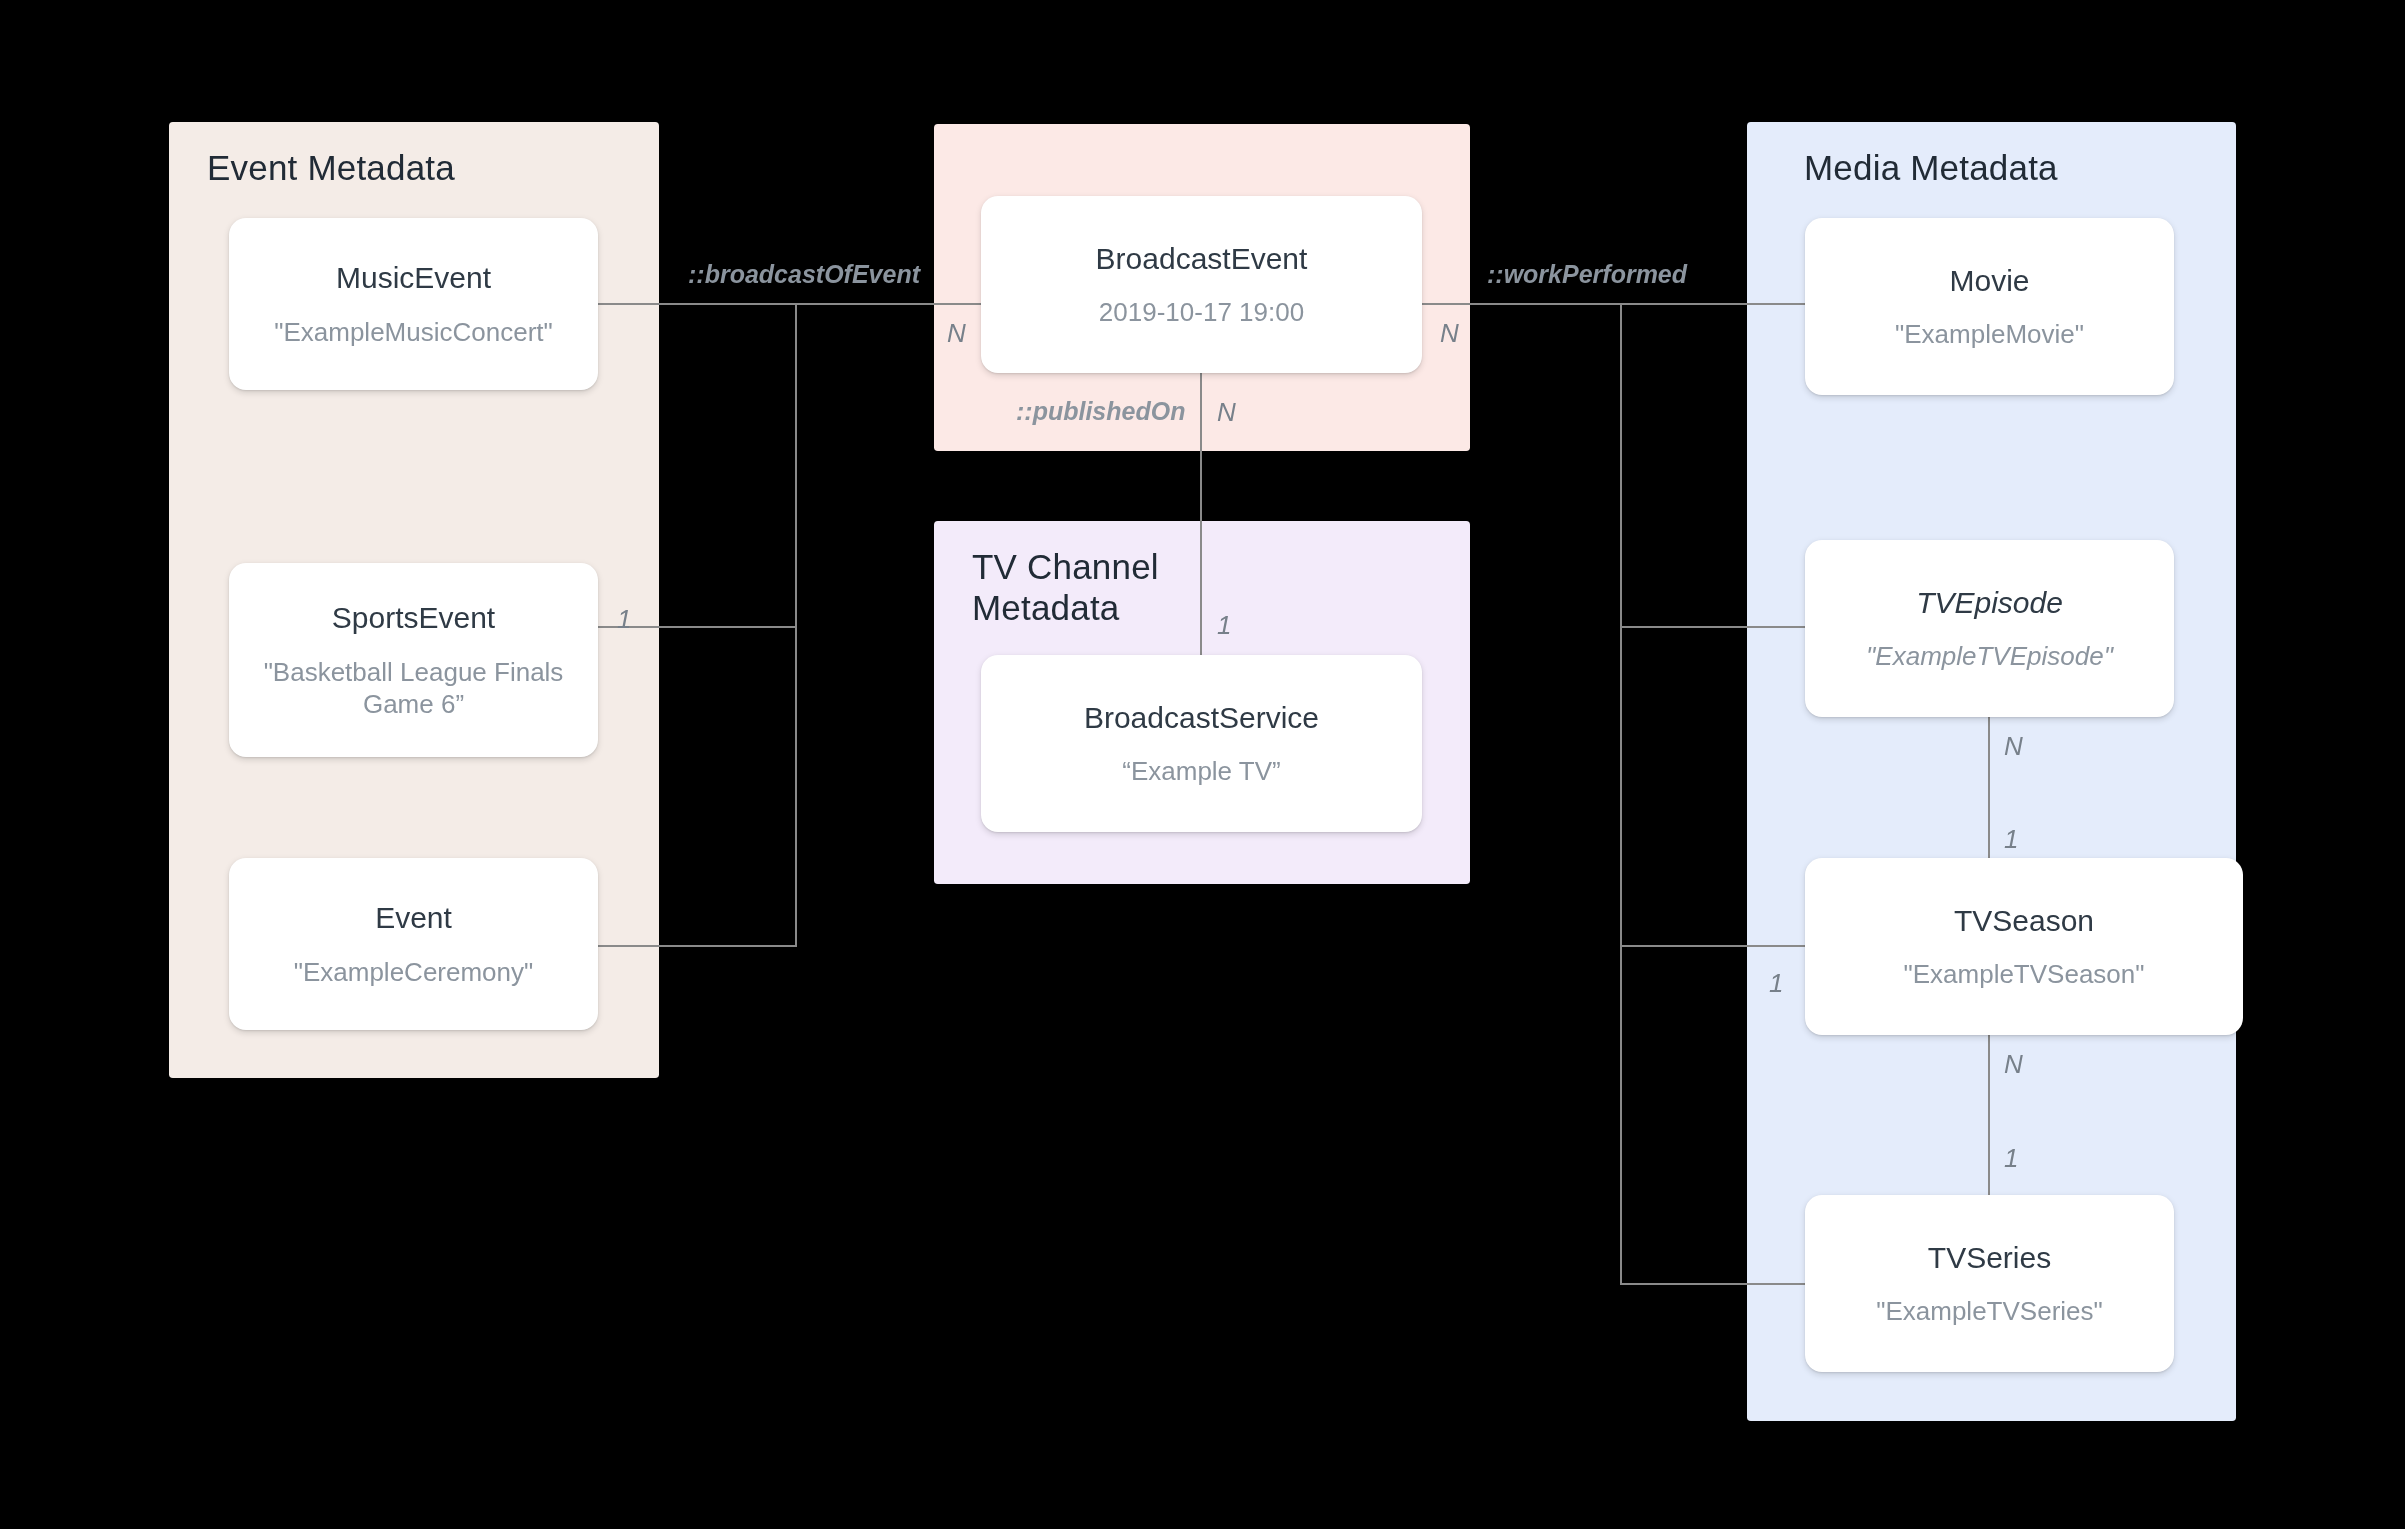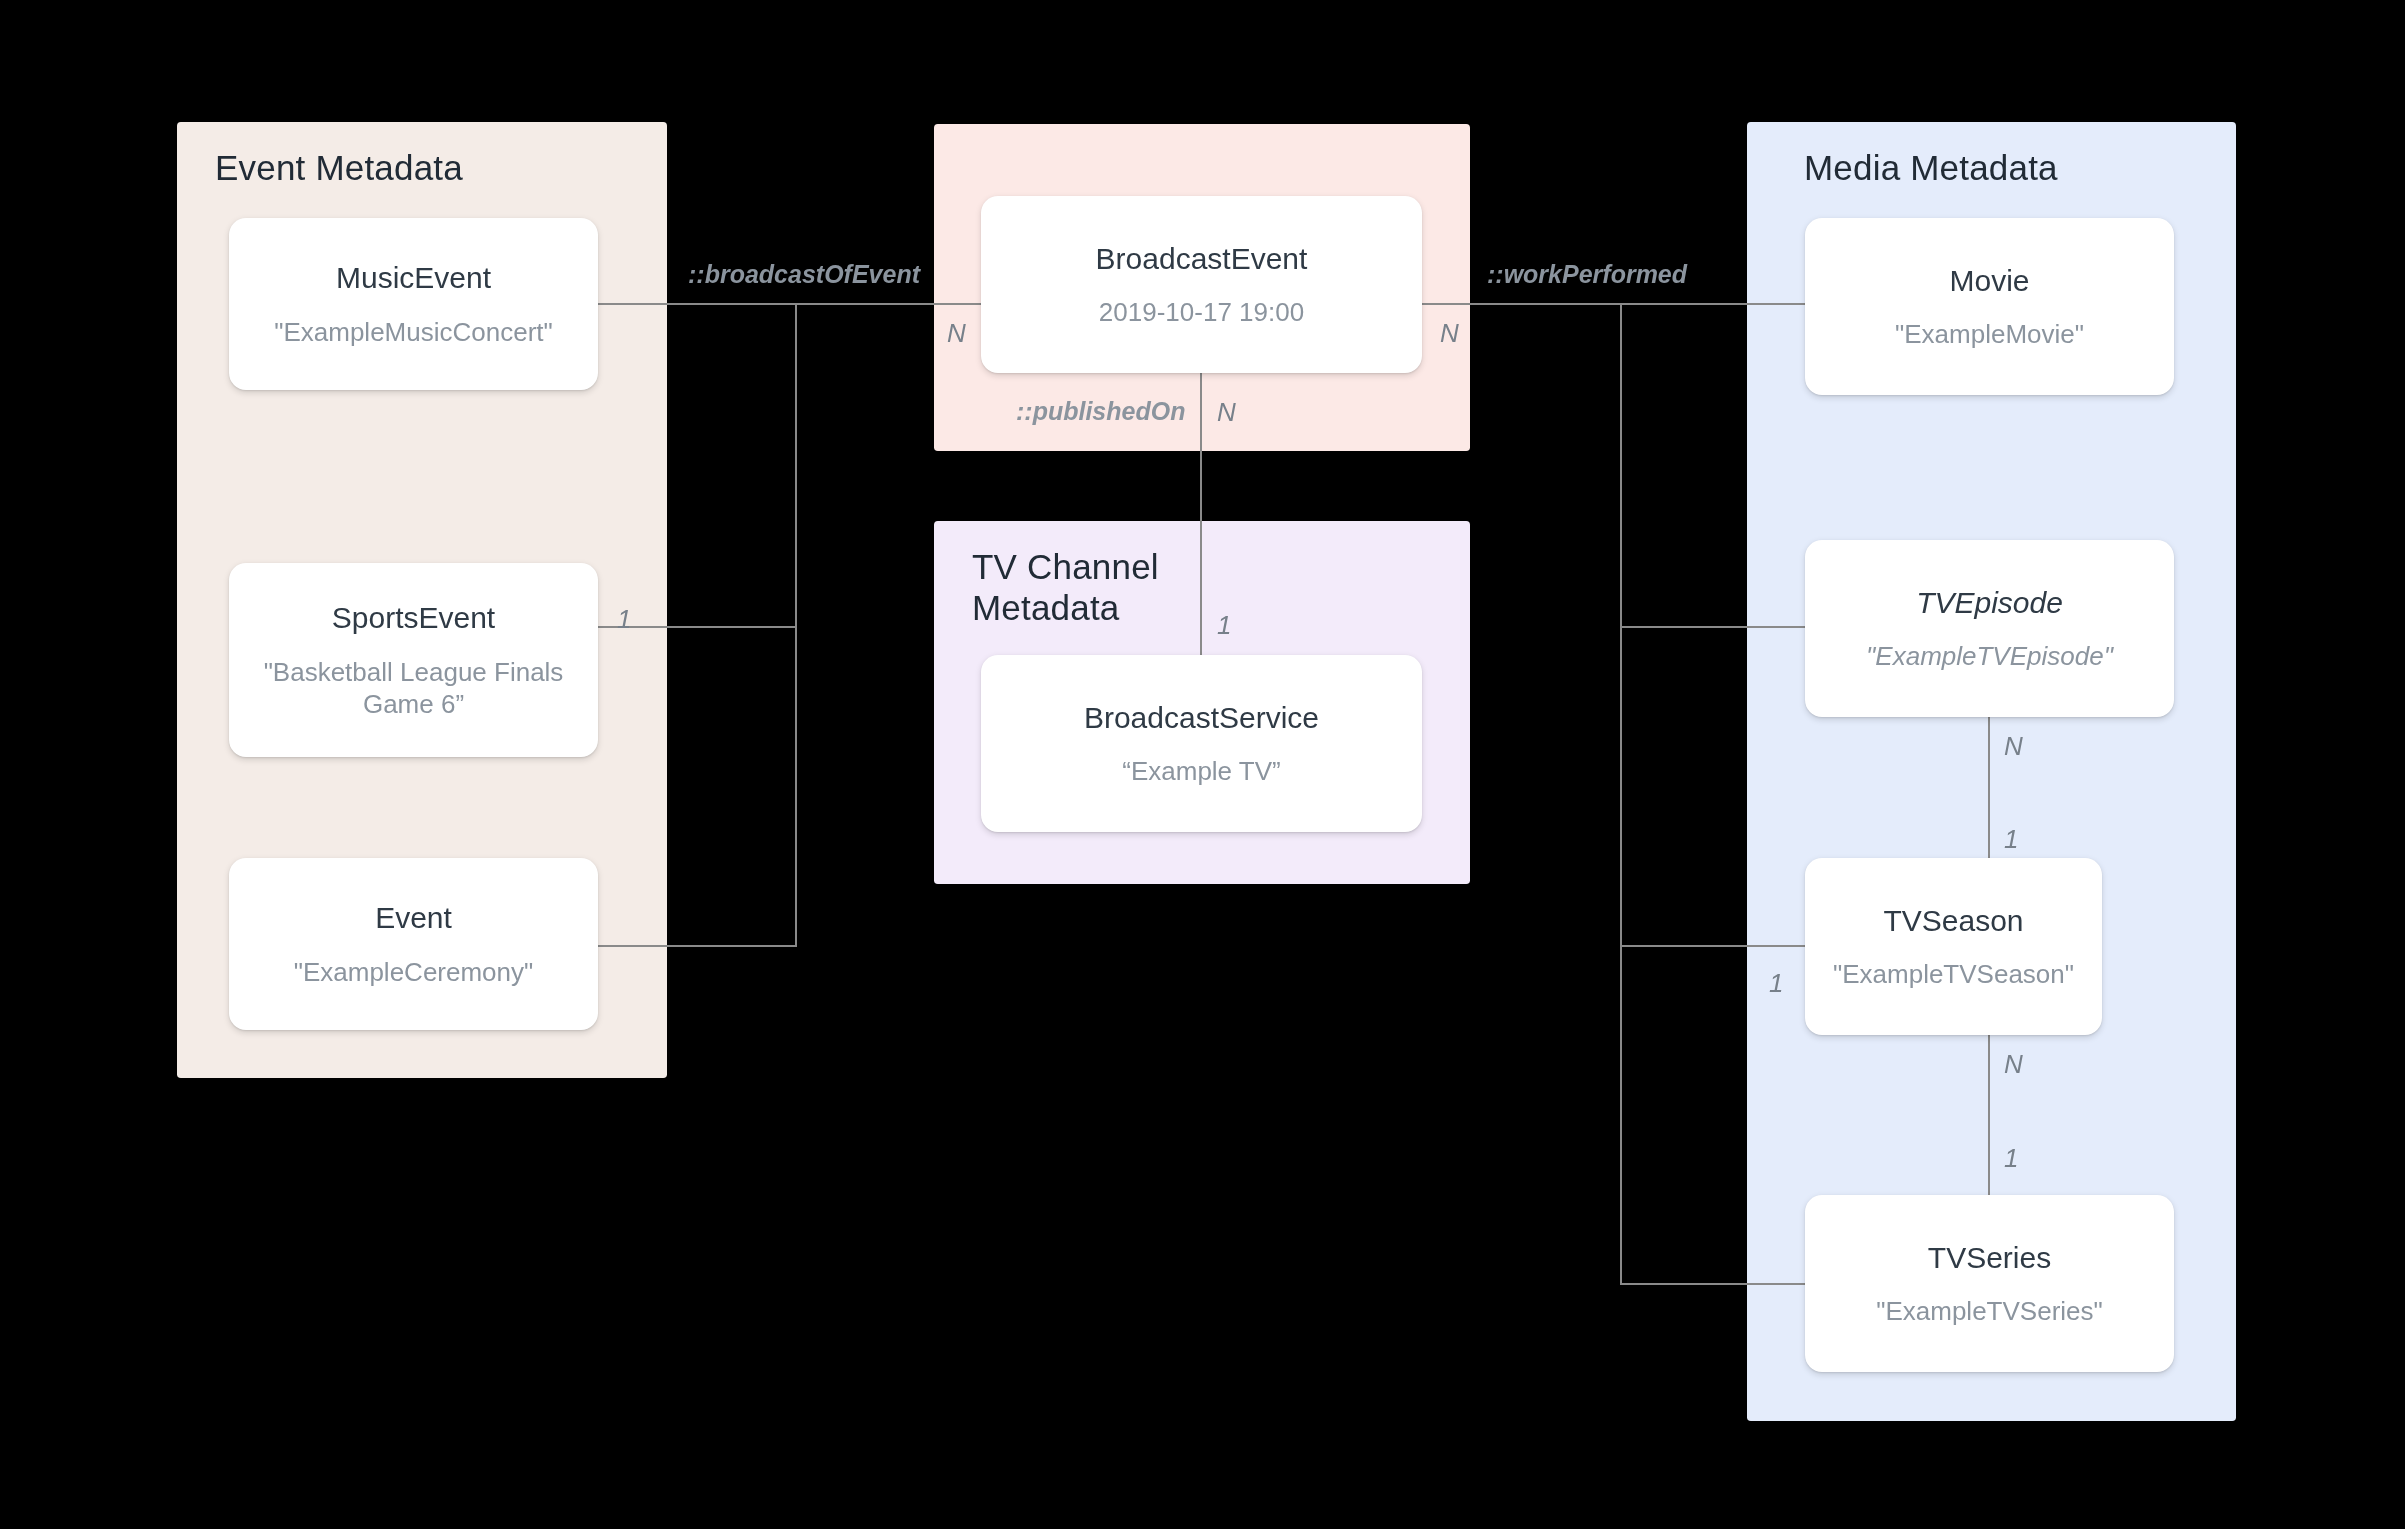--- a/index.html
+++ b/index.html
@@ -20,21 +20,21 @@
   .line.h{height:1.9px;}
   .line.v{width:1.9px;}
 
   .edge-label{position:absolute;font-size:25px;color:#8b949e;font-style:italic;font-weight:bold;white-space:nowrap;}
   .card-label{position:absolute;font-size:26px;color:#77808a;font-style:italic;white-space:nowrap;}
 </style>
 </head>
 <body>
 
 <div id="stage">
-    <div class="group" style="left: 169px; top: 122px; width: 490px; height: 956px; background: rgb(244, 236, 231); margin-left: 8px;">
+    <div class="group" style="left: 169px; top: 122px; width: 490px; height: 956px; background: rgb(244, 236, 231);">
       <div class="group-title" style="left: 38px; top: 25px;">Event Metadata</div>
     </div>
     <div class="group" style="left: 934px; top: 124px; width: 536px; height: 327px; background: rgb(252, 233, 230);"></div>
     <div class="group" style="left: 934px; top: 521px; width: 536px; height: 363px; background: rgb(243, 235, 250);">
       <div class="group-title" style="left: 38px; top: 25px;">TV Channel
 Metadata</div>
     </div>
     <div class="group" style="left: 1747px; top: 122px; width: 489px; height: 1299px; background: rgb(228, 236, 251);">
       <div class="group-title" style="left: 57px; top: 25px;">Media Metadata</div>
     </div>
@@ -72,21 +72,21 @@
       <div class="node-sub">“Example TV”</div>
     </div>
     <div class="node" style="left: 1805px; top: 218px; width: 369px; height: 177px;">
       <div class="node-title">Movie</div>
       <div class="node-sub">"ExampleMovie"</div>
     </div>
     <div class="node" style="left: 1805px; top: 540px; width: 369px; height: 177px; font-style: italic;">
       <div class="node-title">TVEpisode</div>
       <div class="node-sub">"ExampleTVEpisode"</div>
     </div>
-    <div class="node" style="left: 1805px; top: 858px; width: 297px; height: 177px;">
+    <div class="node" style="left: 1805px; top: 858px; width: 438px; height: 177px;">
       <div class="node-title">TVSeason</div>
       <div class="node-sub">"ExampleTVSeason"</div>
     </div>
     <div class="node" style="left: 1805px; top: 1195px; width: 369px; height: 177px;">
       <div class="node-title">TVSeries</div>
       <div class="node-sub">"ExampleTVSeries"</div>
     </div>
     <div class="edge-label" style="left: 688px; top: 260px;">::broadcastOfEvent</div>
     <div class="edge-label" style="left: 1487px; top: 260px;">::workPerformed</div>
     <div class="edge-label" style="left: 1016px; top: 397px;">::publishedOn</div>

